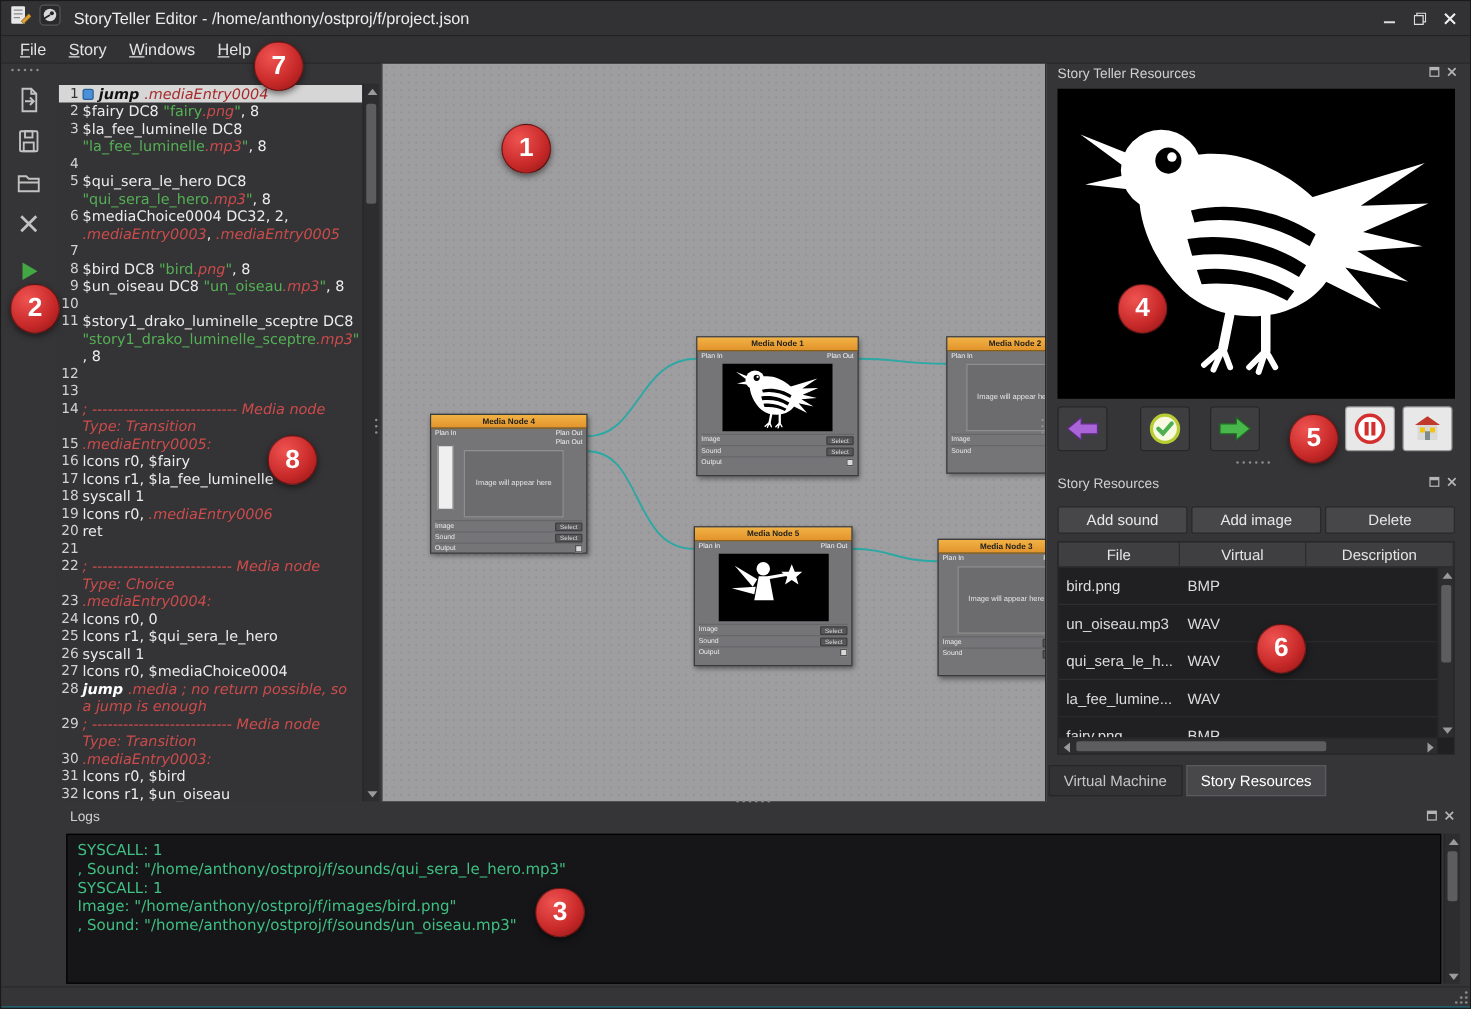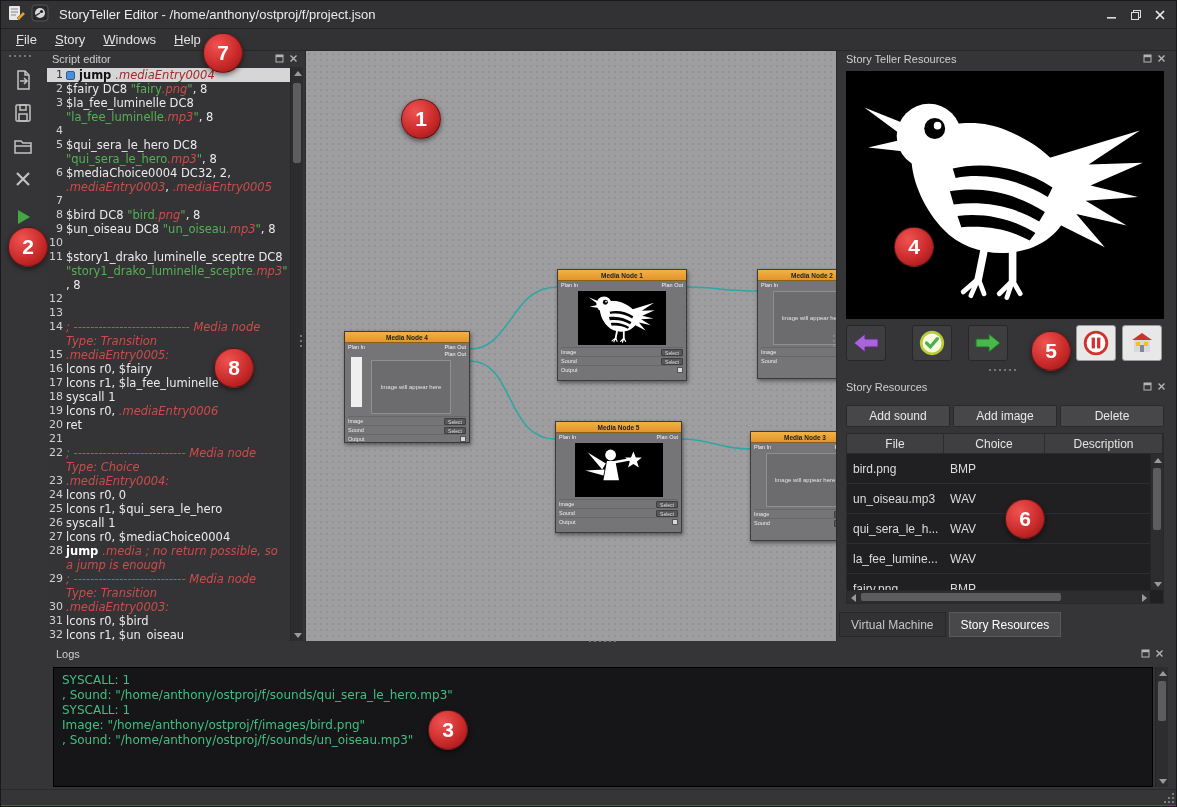--- a/index.html
+++ b/index.html
@@ -30,21 +30,21 @@
   .dock-title{height:16px;display:flex;align-items:center;padding:0 5px;font-size:11px;color:#cfcfcf;}
   .dock-icons{margin-left:auto;display:flex;gap:5px;align-items:center;}
 
   
   #script-dock{position:absolute;left:46px;top:50px;width:256px;height:590px;}
   #editor{position:absolute;left:0;top:16px;right:13px;bottom:0;background:#343436;overflow:hidden;padding-top:1px;}
   .cl{display:flex;align-items:flex-start;min-height:14px;line-height:14px;
       font-family:"DejaVu Sans",sans-serif;font-size:11.5px;}
   .ln{flex:0 0 19px;text-align:right;padding-right:3px;color:#d2d2d2;font-size:11px;}
   .ct{flex:1;white-space:pre-wrap;word-break:break-word;padding-right:2px;}
-  .sd{color:#ececec;} .sk{color:#ffffff;font-weight:bold;}
+  .sd{color:#ececec;} .sk{color:#ffffff;font-weight:bold;font-style:italic;}
   .sl,.sc{color:#cc4b4b;font-style:italic;} .ss{color:#55b055;}
   .cl.hl{background:#d6d6d6;}
   .cl.hl .ln{color:#333;}
   .cl.hl .sk{color:#111;} .cl.hl .sl{color:#a52a2a;margin-top:20px;}
   .marker{display:inline-block;width:9px;height:9px;background:#4a90d9;border:1px solid #2b5f96;
           border-radius:2px;margin-right:4px;vertical-align:-1px;}
 
   
   .vscroll{position:absolute;width:13px;background:#2d2d2f;border-left:1px solid #262628;}
   .hscroll{position:absolute;height:13px;background:#2d2d2f;border-top:1px solid #262628;}
@@ -251,32 +251,20 @@
         </svg>
     </div>
     <div class="tbtn" style="margin-top:8px">
       <svg width="22" height="22">
           <polygon points="6,4 18,11 6,18" fill="#43a843" stroke="none"></polygon>
         </svg>
     </div>
   </div>
 
   <div id="script-dock">
-    <div class="dock-title">
-      <span>Script editor</span>
-      <span class="dock-icons">
-        <span><svg width="9" height="9">
-              <rect x="1" y="1" width="7" height="7" fill="none" stroke="#b5b5b5"></rect>
-              <rect x="1" y="1" width="7" height="2.2" fill="#b5b5b5"></rect>
-            </svg></span>
-        <span><svg width="9" height="9">
-              <path d="M1.5 1.5 L7.5 7.5 M7.5 1.5 L1.5 7.5" stroke="#b5b5b5" stroke-width="1.4"></path>
-            </svg></span>
-      </span>
-    </div>
     <div id="editor">
       <div id="code-lines">
           <div class="cl hl">
             <span class="ln">1</span>
             <span class="ct"><span class="marker"></span><span class="sk">jump </span><span class="sl">.mediaEntry0004</span></span>
           </div>
           <div class="cl">
             <span class="ln">2</span>
             <span class="ct"><span class="sd">$fairy DC8 </span><span class="ss">"fairy</span><span class="sl">.png</span><span class="ss">"</span><span class="sd">, 8</span></span>
           </div>
@@ -630,21 +618,21 @@
         </span>
       </div>
       <div class="rbtn-row">
         <div class="rbtn">Add sound</div>
         <div class="rbtn">Add image</div>
         <div class="rbtn">Delete</div>
       </div>
       <div id="res-table">
         <div id="res-head">
           <span class="th th0">File</span>
-          <span class="th th1">Choice</span>
+          <span class="th th1">Virtual</span>
           <span class="th th2">Description</span>
         </div>
         <div id="res-body">
             <div class="trow">
               <span class="td td0">bird.png</span>
               <span class="td td1">BMP</span>
               <span class="td td2"></span>
             </div>
             <div class="trow">
               <span class="td td0">un_oiseau.mp3</span>

